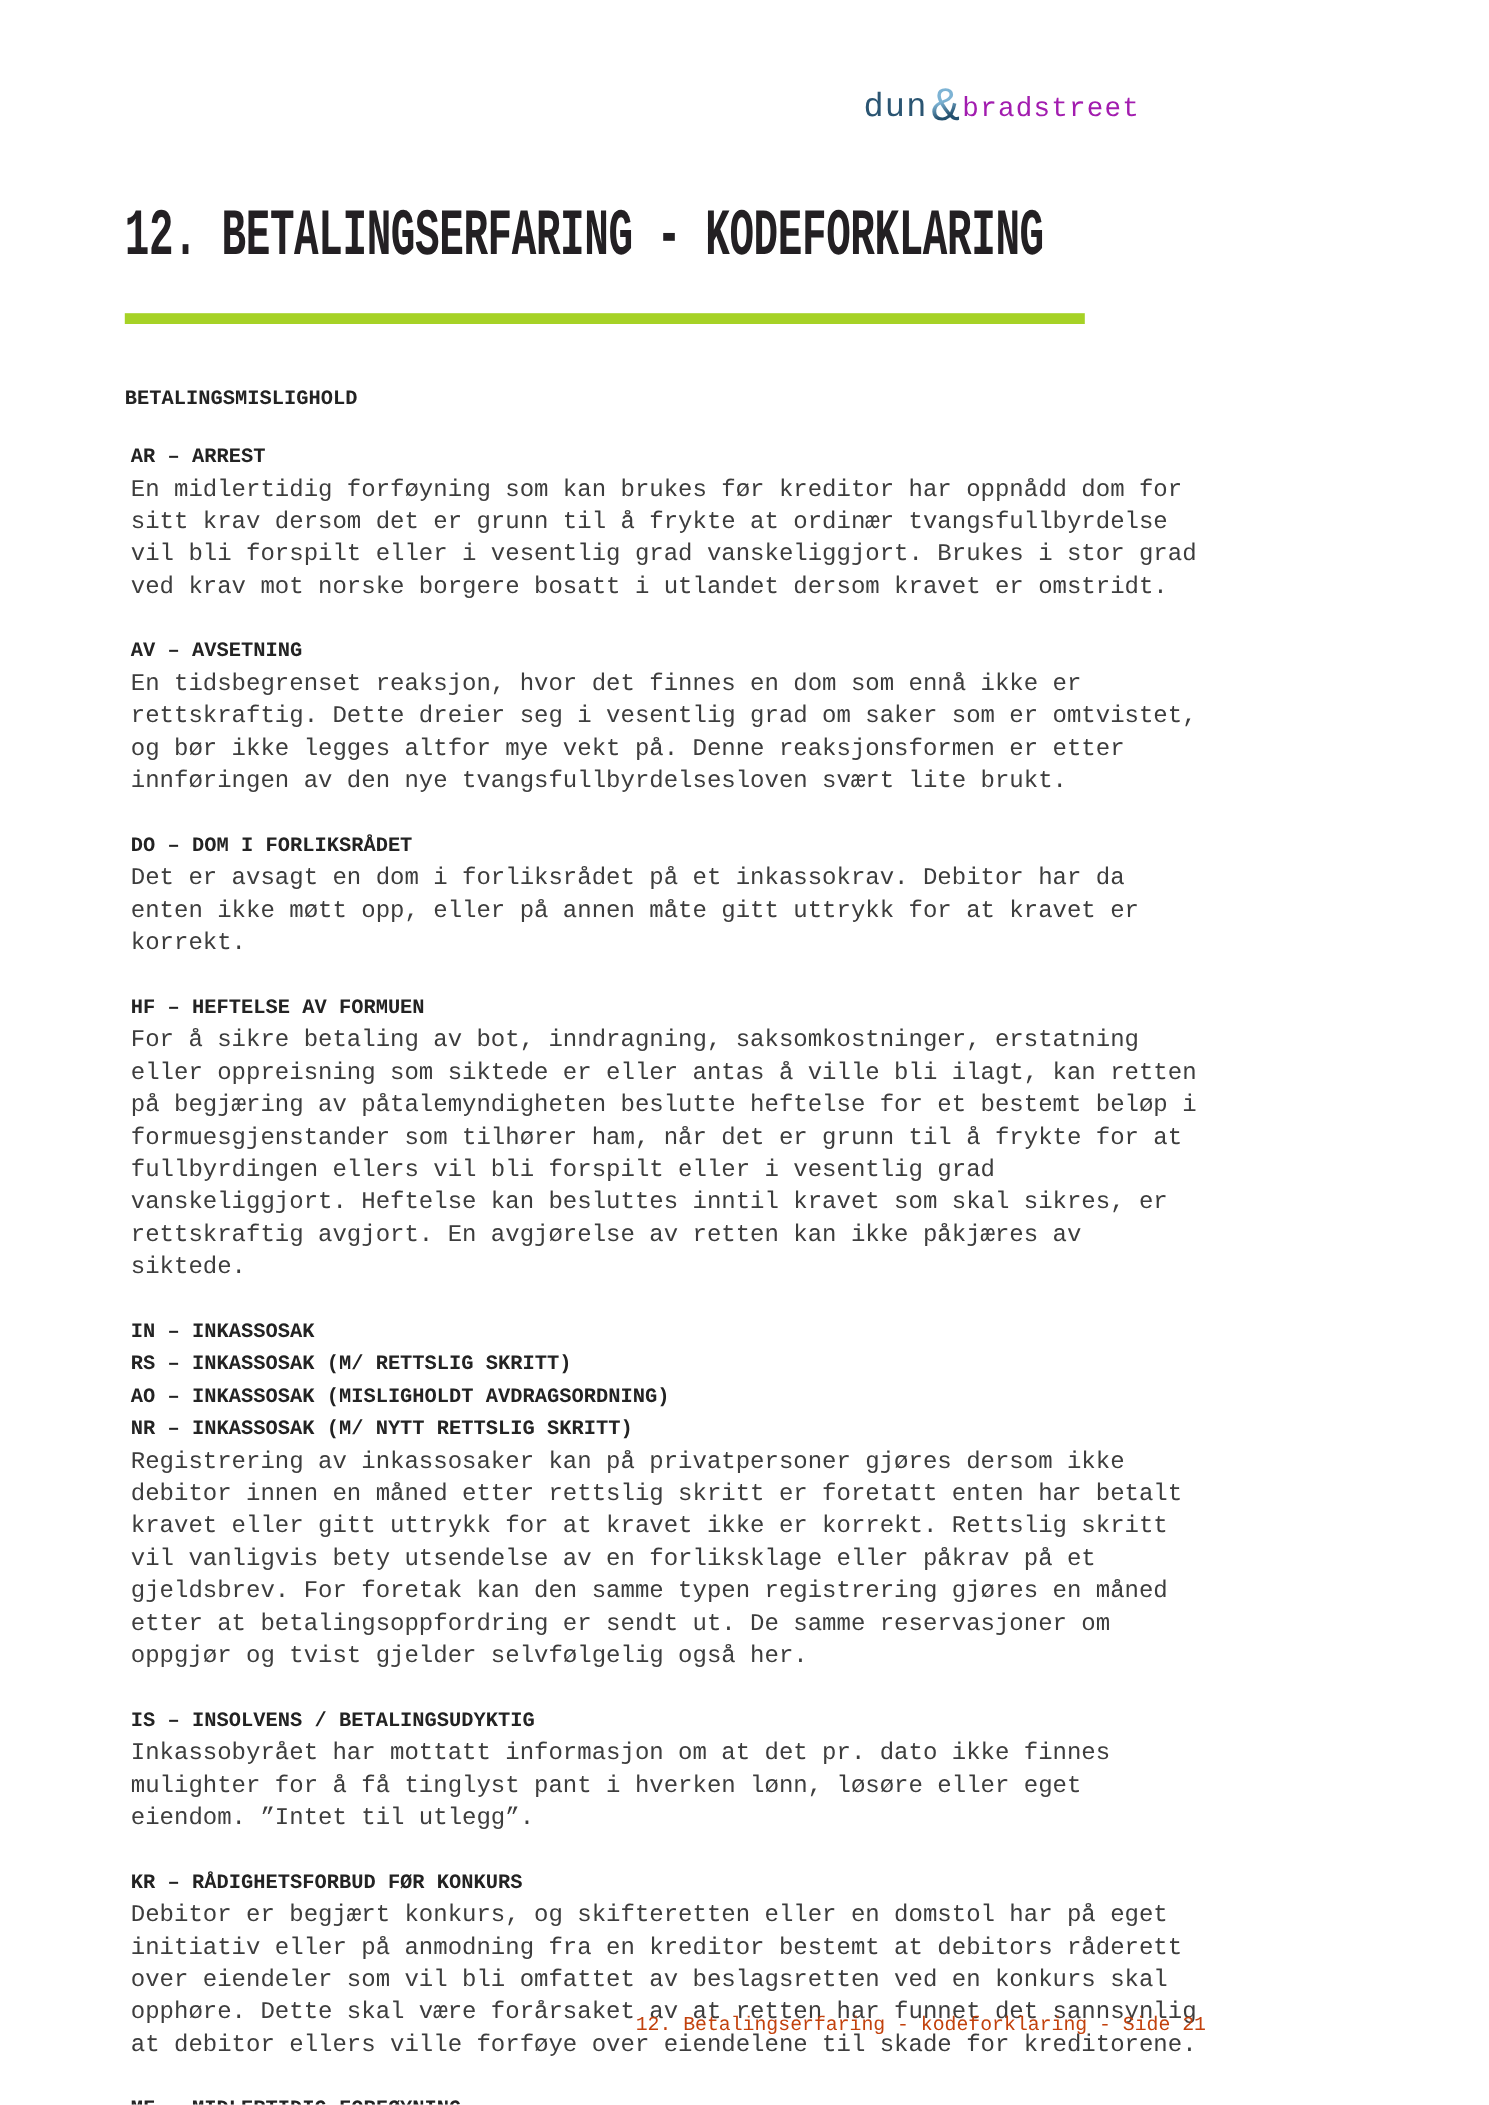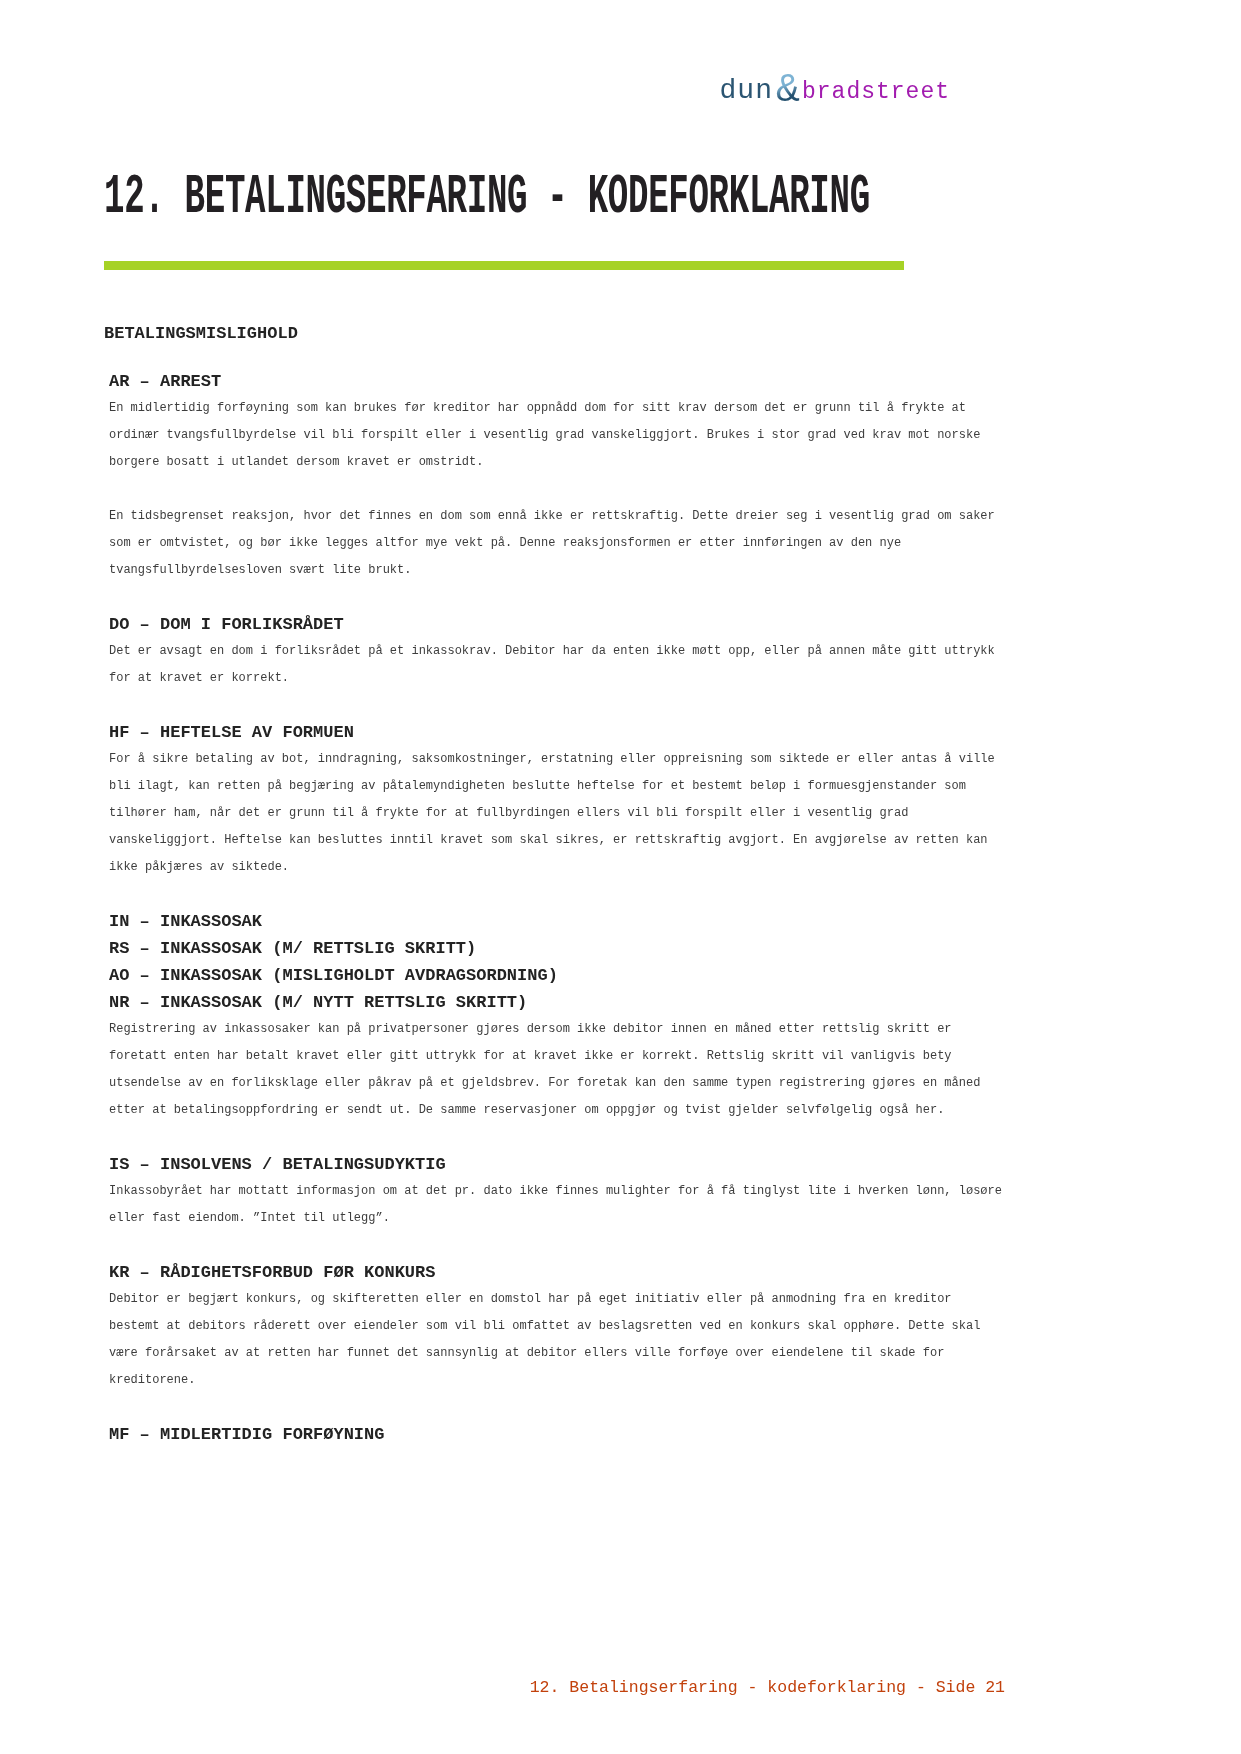--- a/index.html
+++ b/index.html
@@ -87,21 +87,21 @@
   }
   .sec h2 {
     margin: 0;
     font-size: 17px;
     font-weight: 700;
     color: #232323;
     line-height: 27px;
   }
   .sec p {
     margin: 0;
-    font-size: 12px;
+    font-size: 20px;
     line-height: 27px;
     color: #3d3d3d;
   }
   
   .footer {
     position: absolute;
     top: 1678px;
     right: 236px;
     font-size: 16.5px;
     color: #c2410c;
@@ -125,20 +125,21 @@
     <div class="accent-bar"></div>
 
     <div class="category">BETALINGSMISLIGHOLD</div>
 
     <section class="sec">
       <h2>AR – ARREST</h2>
       <p>En midlertidig forføyning som kan brukes før kreditor har oppnådd dom for sitt krav dersom det er grunn til å frykte at ordinær tvangsfullbyrdelse vil bli forspilt eller i vesentlig grad vanskeliggjort. Brukes i stor grad ved krav mot norske borgere bosatt i utlandet dersom kravet er omstridt.</p>
     </section>
 
     <section class="sec">
+      <h2>AV – AVSETNING</h2>
       <p>En tidsbegrenset reaksjon, hvor det finnes en dom som ennå ikke er rettskraftig. Dette dreier seg i vesentlig grad om saker som er omtvistet, og bør ikke legges altfor mye vekt på. Denne reaksjonsformen er etter innføringen av den nye tvangsfullbyrdelsesloven svært lite brukt.</p>
     </section>
 
     <section class="sec">
       <h2>DO – DOM I FORLIKSRÅDET</h2>
       <p>Det er avsagt en dom i forliksrådet på et inkassokrav. Debitor har da enten ikke møtt opp, eller på annen måte gitt uttrykk for at kravet er korrekt.</p>
     </section>
 
     <section class="sec">
       <h2>HF – HEFTELSE AV FORMUEN</h2>
@@ -148,21 +149,21 @@
     <section class="sec">
       <h2>IN – INKASSOSAK</h2>
       <h2>RS – INKASSOSAK (M/ RETTSLIG SKRITT)</h2>
       <h2>AO – INKASSOSAK (MISLIGHOLDT AVDRAGSORDNING)</h2>
       <h2>NR – INKASSOSAK (M/ NYTT RETTSLIG SKRITT)</h2>
       <p>Registrering av inkassosaker kan på privatpersoner gjøres dersom ikke debitor innen en måned etter rettslig skritt er foretatt enten har betalt kravet eller gitt uttrykk for at kravet ikke er korrekt. Rettslig skritt vil vanligvis bety utsendelse av en forliksklage eller påkrav på et gjeldsbrev. For foretak kan den samme typen registrering gjøres en måned etter at betalingsoppfordring er sendt ut. De samme reservasjoner om oppgjør og tvist gjelder selvfølgelig også her.</p>
     </section>
 
     <section class="sec">
       <h2>IS – INSOLVENS / BETALINGSUDYKTIG</h2>
-      <p>Inkassobyrået har mottatt informasjon om at det pr. dato ikke finnes mulighter for å få tinglyst lite i hverken lønn, løsøre eller fast eiendom. ”Intet til utlegg”.</p>
+      <p>Inkassobyrået har mottatt informasjon om at det pr. dato ikke finnes mulighter for å få tinglyst pant i hverken lønn, løsøre eller eget eiendom. ”Intet til utlegg”.</p>
     </section>
 
     <section class="sec">
       <h2>KR – RÅDIGHETSFORBUD FØR KONKURS</h2>
       <p>Debitor er begjært konkurs, og skifteretten eller en domstol har på eget initiativ eller på anmodning fra en kreditor bestemt at debitors råderett over eiendeler som vil bli omfattet av beslagsretten ved en konkurs skal opphøre. Dette skal være forårsaket av at retten har funnet det sannsynlig at debitor ellers ville forføye over eiendelene til skade for kreditorene.</p>
     </section>
 
     <section class="sec">
       <h2>MF – MIDLERTIDIG FORFØYNING</h2>
     </section>

